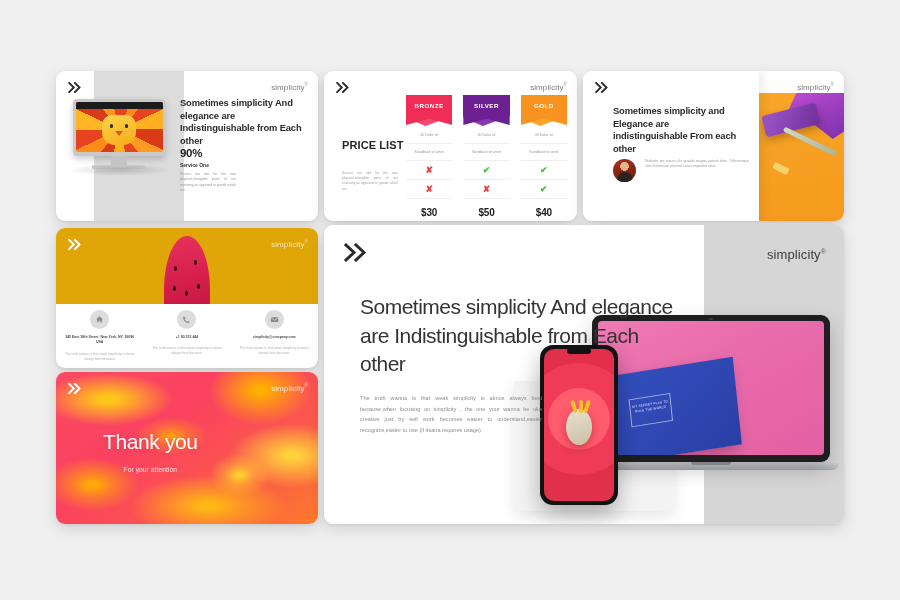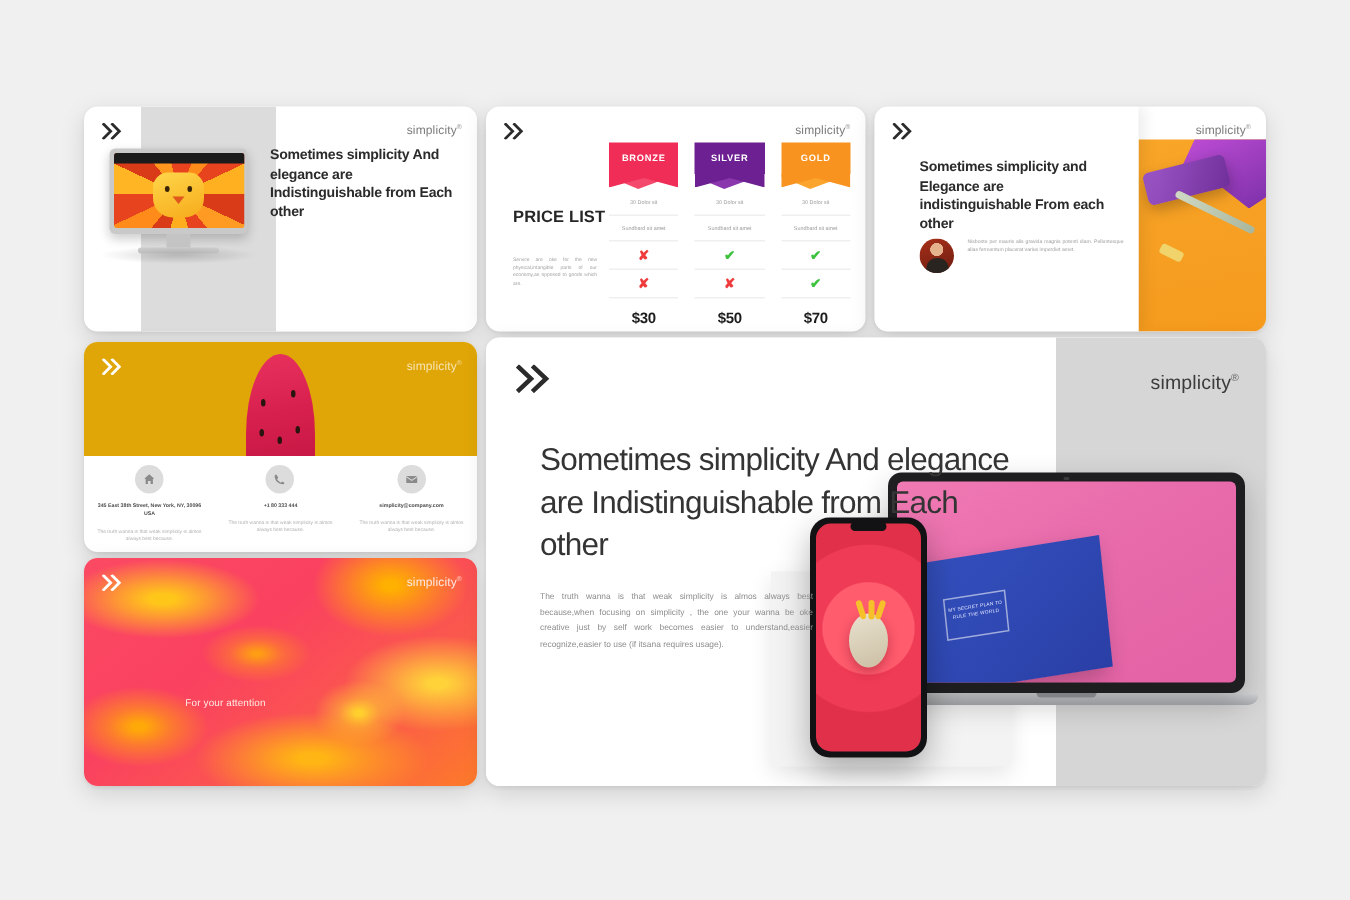--- a/index.html
+++ b/index.html
@@ -297,20 +297,25 @@
         </div>
       </div>
       <div class="mon-neck"></div>
       <div class="mon-base"></div>
       <div class="mon-shadow"></div>
     </div>
 
     <div class="txt h-title">Sometimes simplicity And elegance are Indistinguishable from Each other</div>
 
     <div class="stats">
+      <div class="stat">
+        <div class="pct">90%</div>
+        <div class="lbl">Service One</div>
+        <div class="bd">Service are oke for the new physical,intangible parts of our economy,as opposed to goods which are.</div>
+      </div>
     </div>
   </div>
 
   <div class="slide" id="s2">
     <div class="chev chev-sm" style="left:12px;top:11px">
       <svg viewBox="0 0 26 18">
           <path d="M2 1 L10 9 L2 17" fill="none" stroke="#2b2b2b" stroke-width="3.2" stroke-linecap="square"></path>
           <path d="M12 1 L20 9 L12 17" fill="none" stroke="#2b2b2b" stroke-width="3.2" stroke-linecap="square"></path>
         </svg>
     </div>
@@ -352,21 +357,21 @@
       <div class="pcol">
         <div class="ribbon">
           <div class="bar" style="background:#f7931e">GOLD</div>
           <div class="tail" style="background:#fba52f"></div>
           <div class="notch" style="background:#f7931e"></div>
         </div>
         <div class="prow">30 Dolor sit</div>
         <div class="prow">Sundbard sit amet</div>
         <div class="prow mark ok">✔</div>
         <div class="prow mark ok">✔</div>
-        <div class="pprice">$70</div>
+        <div class="pprice">$40</div>
       </div>
 
     </div>
   </div>
 
   <div class="slide" id="s3">
     <div class="rgt">
       <div class="paint-splat"></div>
       <div class="roller-head"></div>
       <div class="roller-handle"></div>
@@ -449,20 +454,21 @@
     <div class="fire"></div>
     <div class="chev chev-sm" style="left:12px;top:11px;z-index:4">
       <svg viewBox="0 0 26 18">
           <path d="M2 1 L10 9 L2 17" fill="none" stroke="#ffffff" stroke-width="3.2" stroke-linecap="square"></path>
           <path d="M12 1 L20 9 L12 17" fill="none" stroke="#ffffff" stroke-width="3.2" stroke-linecap="square"></path>
         </svg>
     </div>
     <div class="brand white" style="right:10px;top:11px;z-index:4">
       <span>simplicity</span><sup>®</sup>
     </div>
+    <div class="ty">Thank you</div>
     <div class="tysub">For your attention</div>
   </div>
 
   <div class="slide" id="s6">
     <div class="rightpane"></div>
     <div class="leftpane"></div>
 
     <div class="chev chev-lg" style="left:20px;top:18px;z-index:6">
       <svg viewBox="0 0 26 18">
           <path d="M2 1.5 L10 9 L2 16.5" fill="none" stroke="#2b2b2b" stroke-width="3" stroke-linecap="square"></path>

